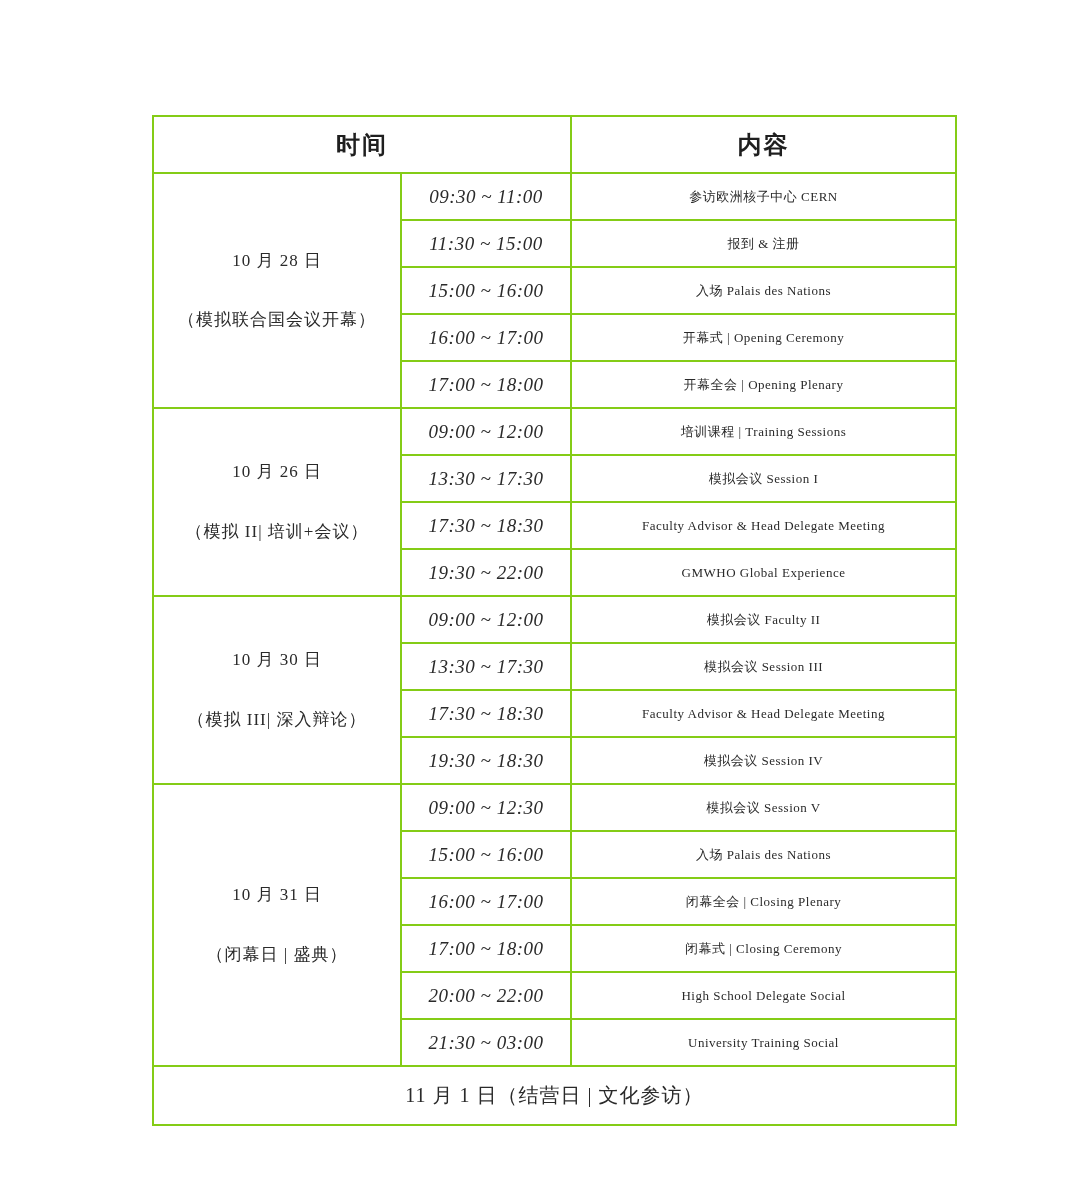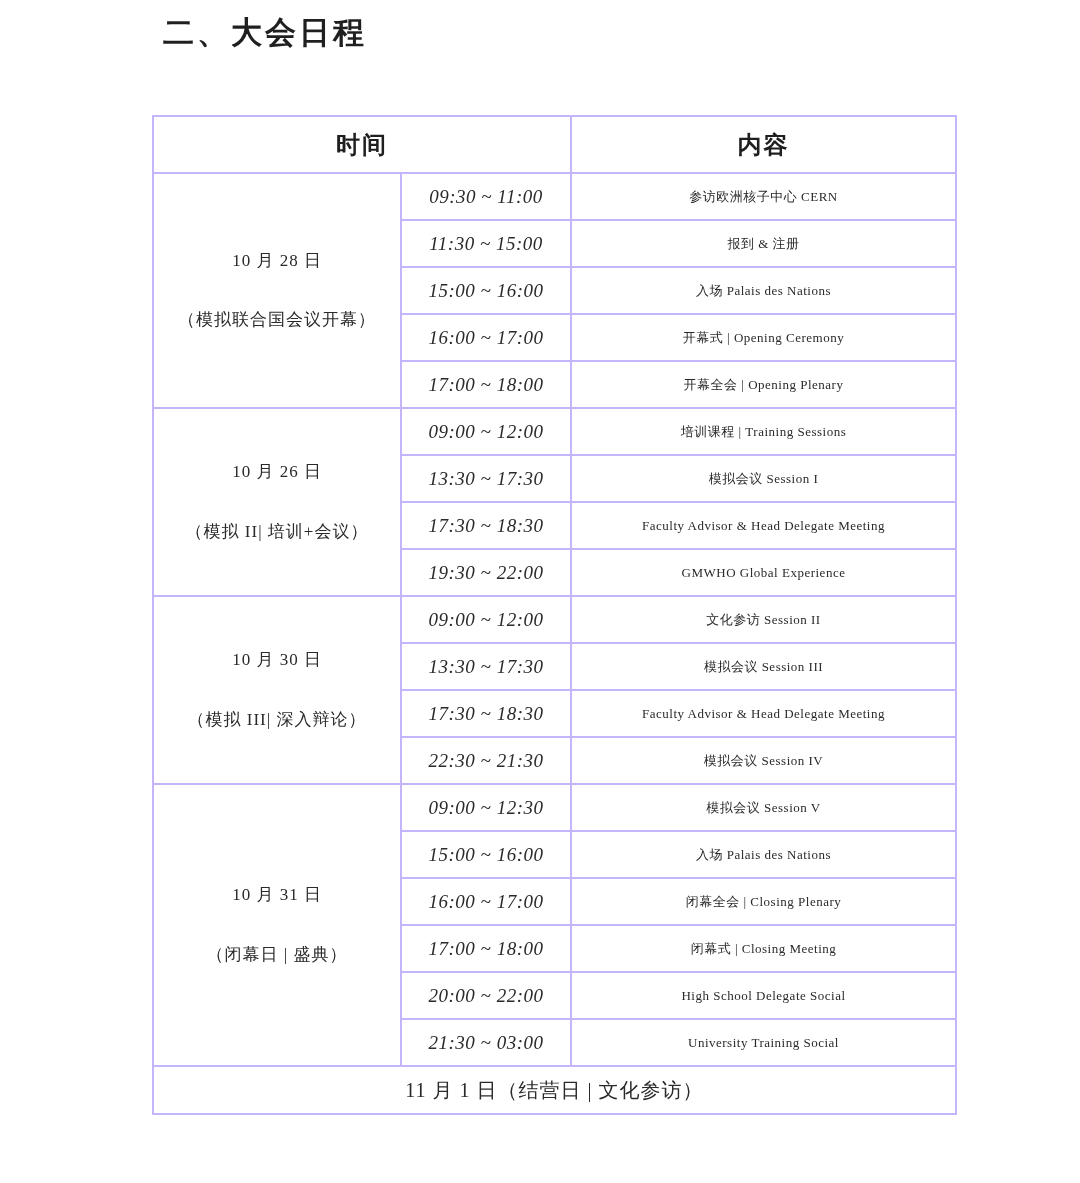--- a/index.html
+++ b/index.html
@@ -29,21 +29,21 @@
   table.schedule {
     position: absolute;
     left: 152px;
     top: 115px;
     width: 803px;
     border-collapse: collapse;
     table-layout: fixed;
   }
   .schedule th,
   .schedule td {
-    border: 2px solid #c4b5fd;
+    border: 2px solid #84cc16;
     text-align: center;
     vertical-align: middle;
     padding: 0 4px;
     color: #2a2a2a;
   }
   tr.header-row {
     height: 57px;
   }
   .schedule th {
     font-size: 24px;
@@ -72,33 +72,32 @@
   .date-cell .date-line {
     display: block;
     line-height: 1.55;
   }
   .date-cell .date-sub {
     display: block;
     line-height: 1.55;
     margin-top: 33px;
   }
   tr.footer-row {
-    height: 48px;
+    height: 59px;
   }
   .footer-cell {
     font-size: 20px;
     letter-spacing: 1px;
   }
 </style>
 </head>
 <body>
 
 <div class="page">
 
-  <h1 class="doc-title">二、大会日程</h1>
 
   <table class="schedule">
     <colgroup>
       <col style="width:248px">
       <col style="width:170px">
       <col style="width:385px">
     </colgroup>
     <thead>
       <tr class="header-row">
         <th colspan="2">时间</th>
@@ -152,32 +151,32 @@
         <td class="time-cell">19:30 ~ 22:00</td>
         <td class="content-cell">GMWHO Global Experience</td>
       </tr>
 
       <tr class="data-row">
         <td rowspan="4" class="date-cell">
           <span class="date-line">10 月 30 日</span>
           <span class="date-sub">（模拟 III| 深入辩论）</span>
         </td>
         <td class="time-cell">09:00 ~ 12:00</td>
-        <td class="content-cell">文化参访 Session II</td>
+        <td class="content-cell">模拟会议 Faculty II</td>
       </tr>
       <tr class="data-row">
         <td class="time-cell">13:30 ~ 17:30</td>
         <td class="content-cell">模拟会议 Session III</td>
       </tr>
       <tr class="data-row">
         <td class="time-cell">17:30 ~ 18:30</td>
         <td class="content-cell">Faculty Advisor &amp; Head Delegate Meeting</td>
       </tr>
       <tr class="data-row">
-        <td class="time-cell">22:30 ~ 21:30</td>
+        <td class="time-cell">19:30 ~ 18:30</td>
         <td class="content-cell">模拟会议 Session IV</td>
       </tr>
 
       <tr class="data-row">
         <td rowspan="6" class="date-cell">
           <span class="date-line">10 月 31 日</span>
           <span class="date-sub">（闭幕日 | 盛典）</span>
         </td>
         <td class="time-cell">09:00 ~ 12:30</td>
         <td class="content-cell">模拟会议 Session V</td>
@@ -185,21 +184,21 @@
       <tr class="data-row">
         <td class="time-cell">15:00 ~ 16:00</td>
         <td class="content-cell">入场 Palais des Nations</td>
       </tr>
       <tr class="data-row">
         <td class="time-cell">16:00 ~ 17:00</td>
         <td class="content-cell">闭幕全会 | Closing Plenary</td>
       </tr>
       <tr class="data-row">
         <td class="time-cell">17:00 ~ 18:00</td>
-        <td class="content-cell">闭幕式 | Closing Meeting</td>
+        <td class="content-cell">闭幕式 | Closing Ceremony</td>
       </tr>
       <tr class="data-row">
         <td class="time-cell">20:00 ~ 22:00</td>
         <td class="content-cell">High School Delegate Social</td>
       </tr>
       <tr class="data-row">
         <td class="time-cell">21:30 ~ 03:00</td>
         <td class="content-cell">University Training Social</td>
       </tr>
 

